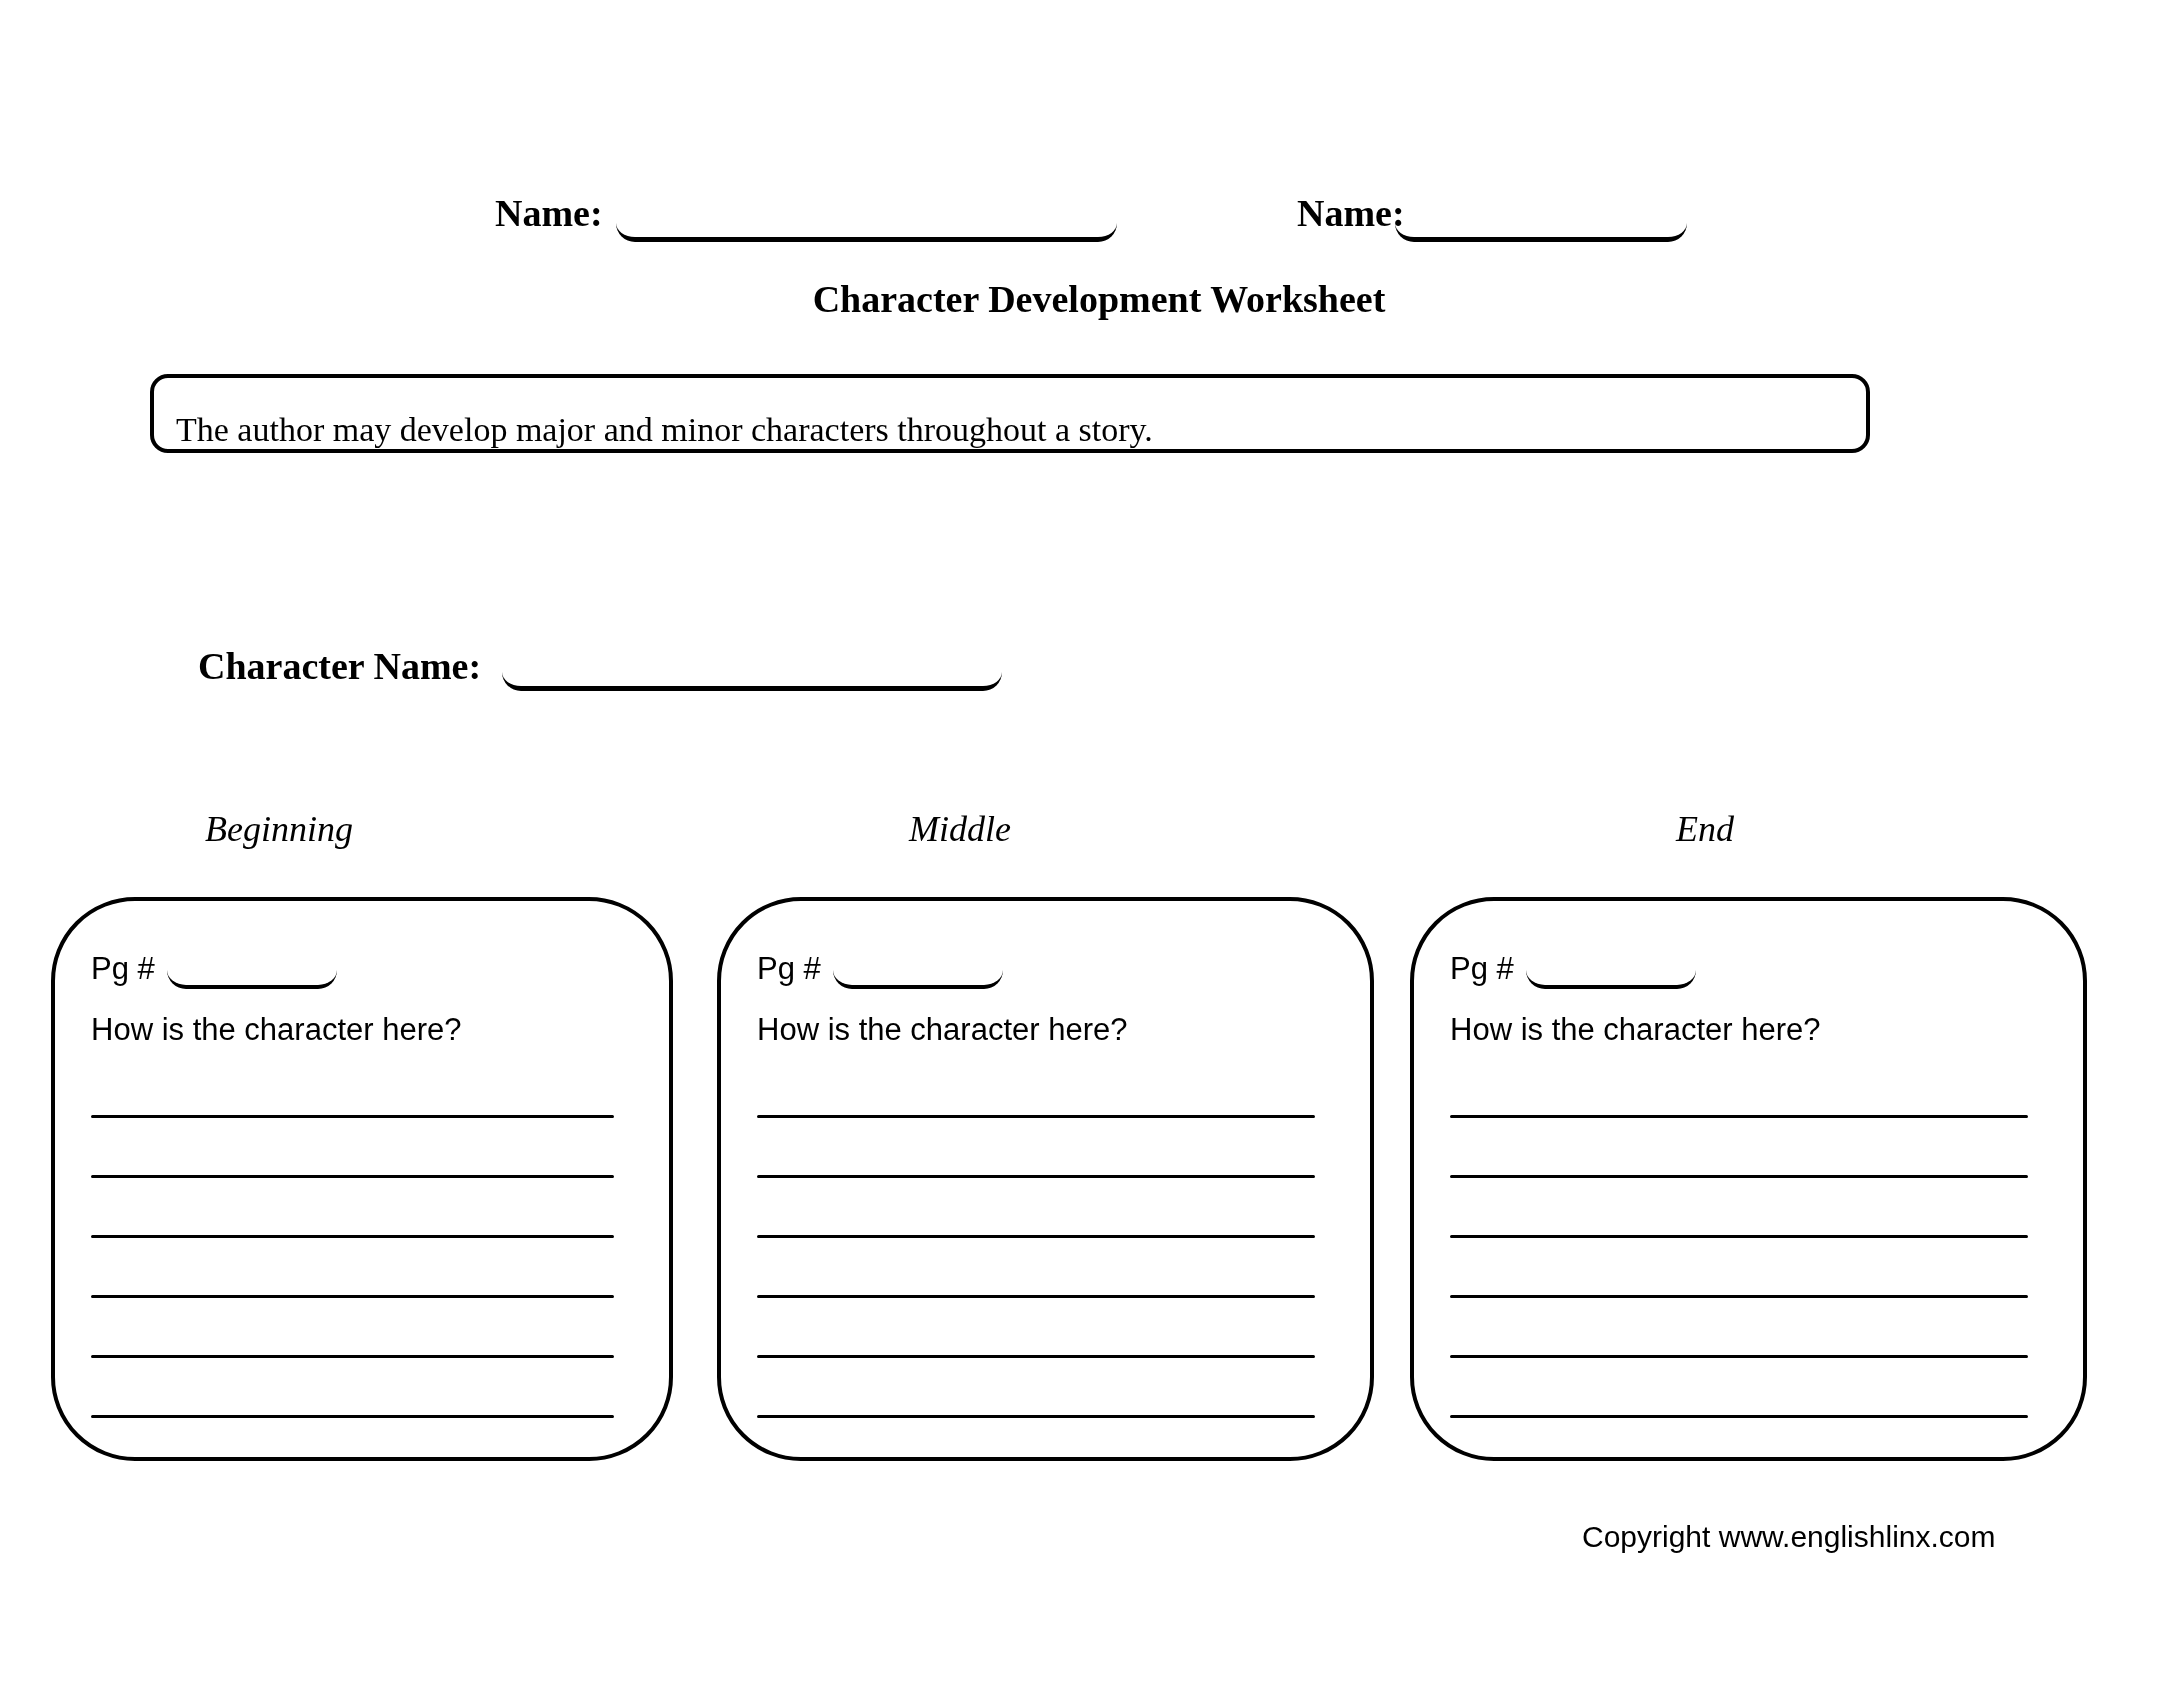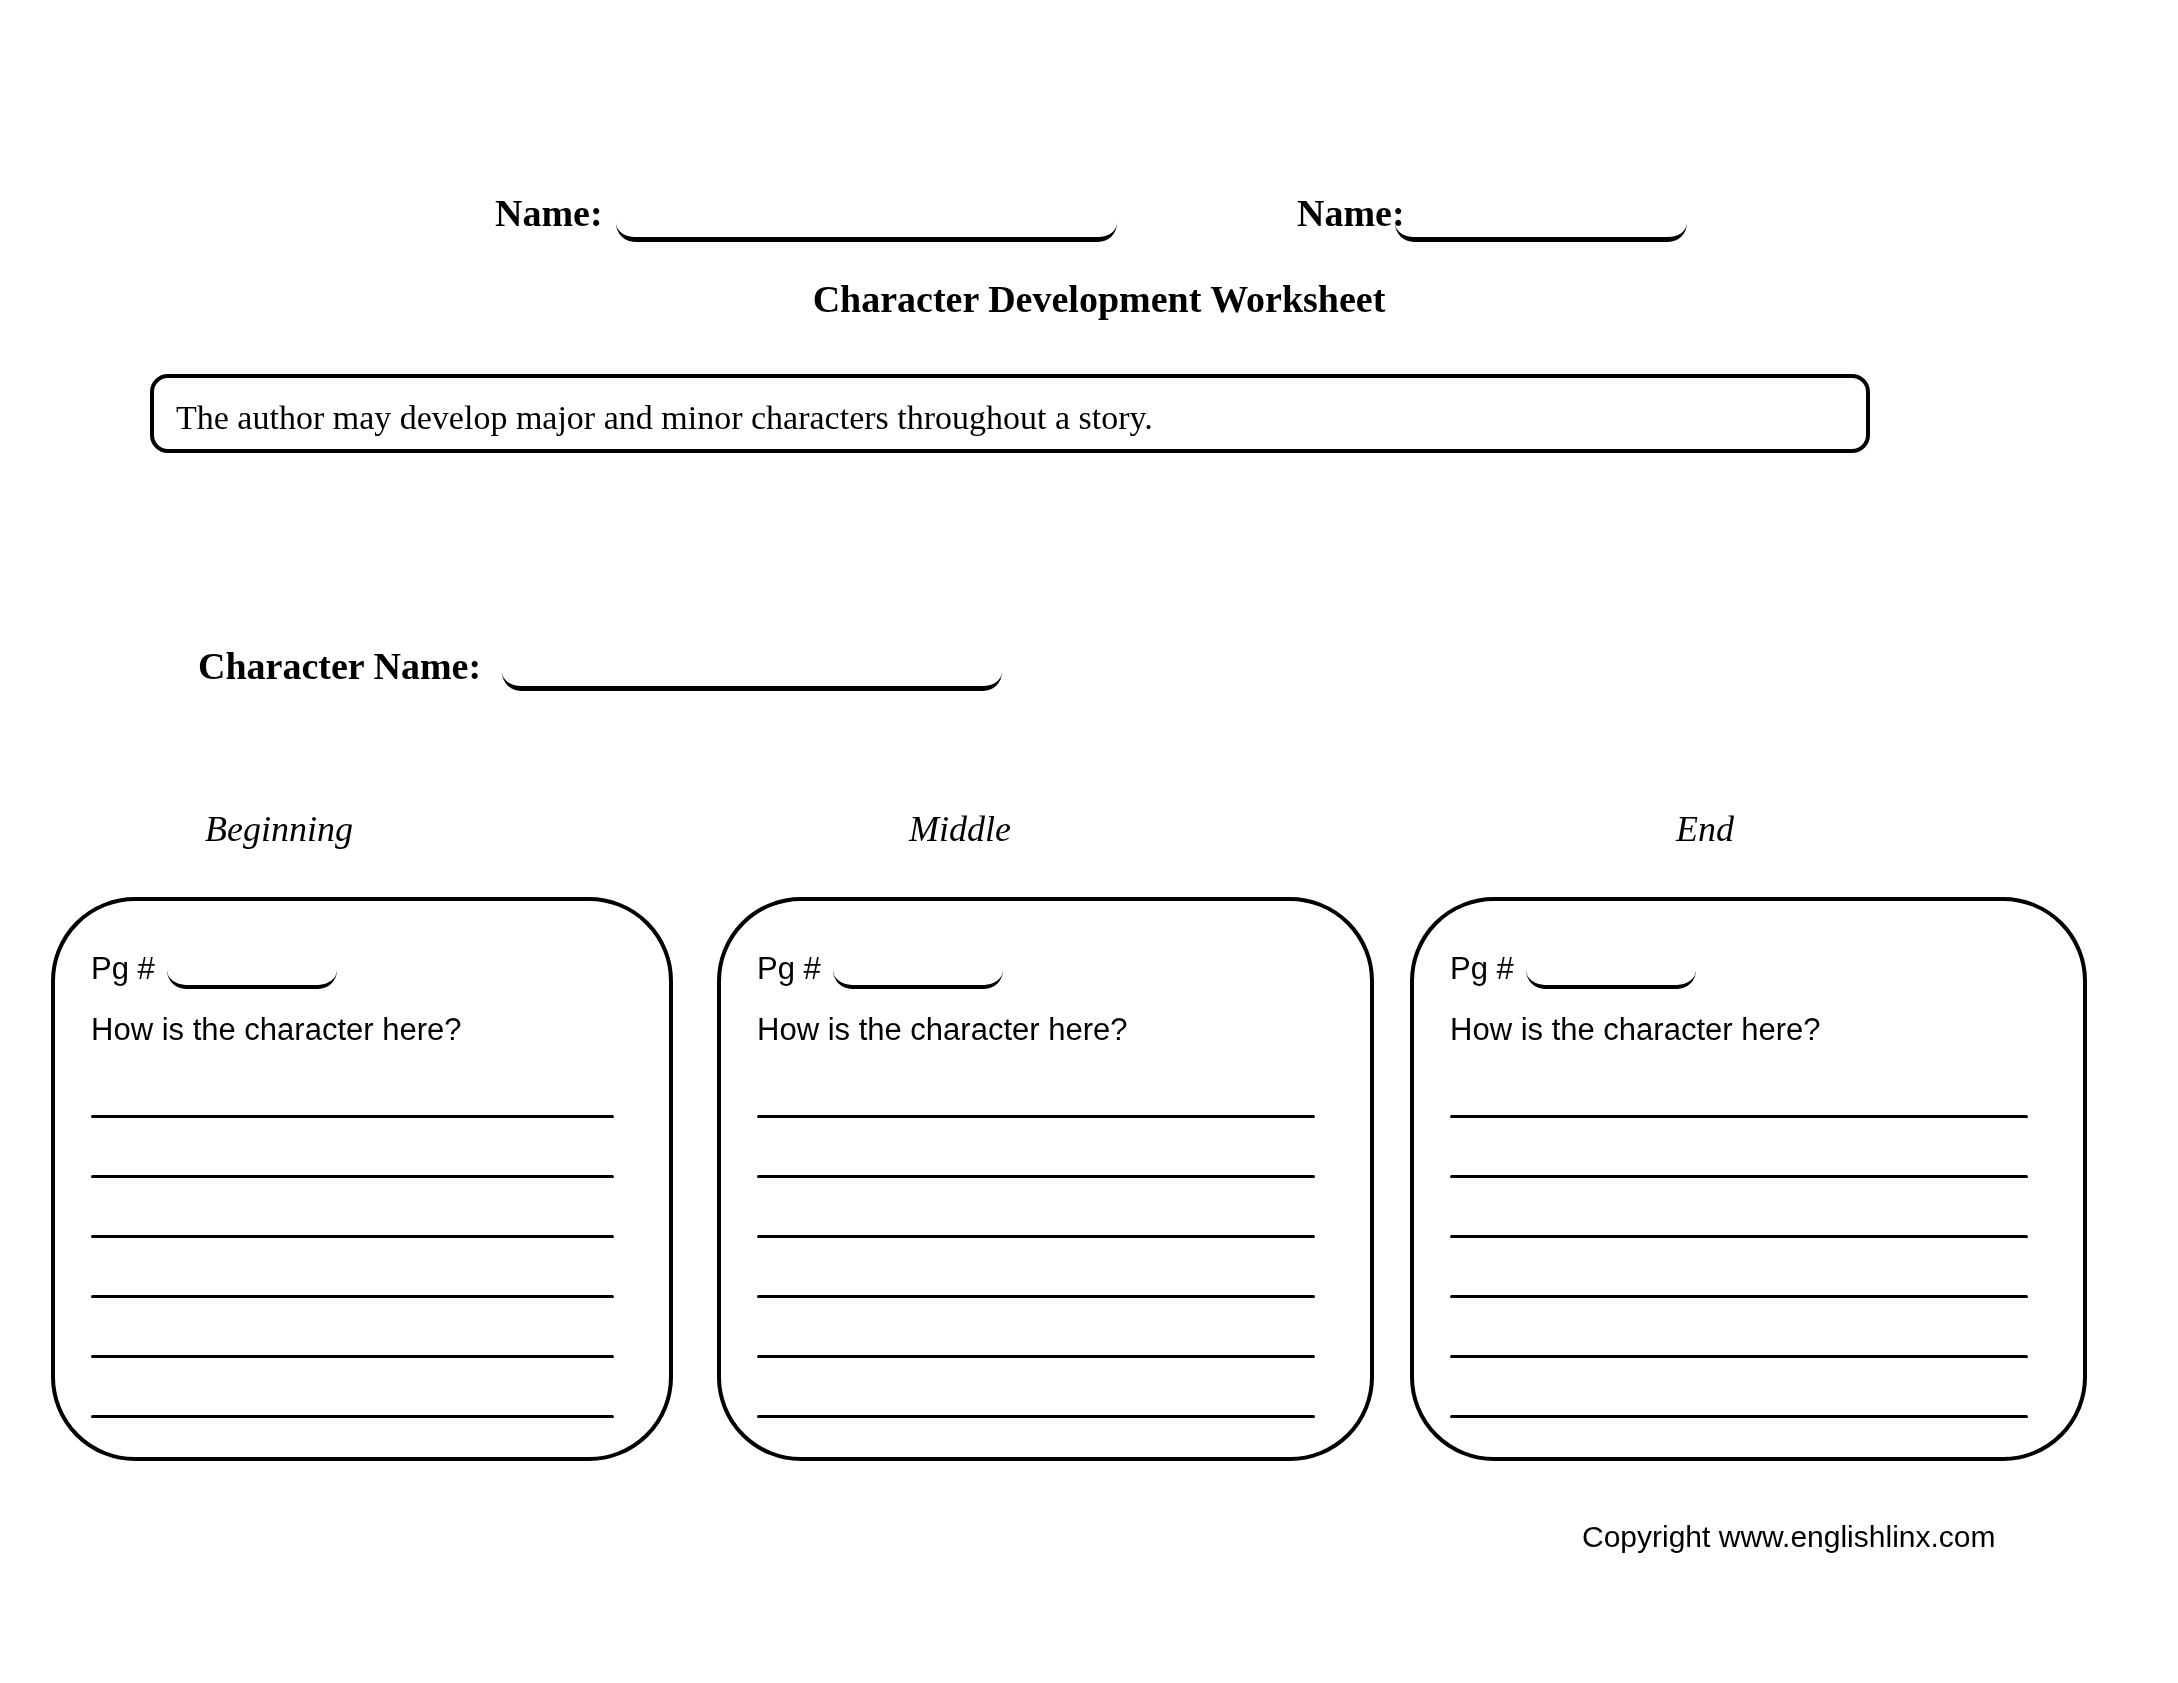--- a/index.html
+++ b/index.html
@@ -21,21 +21,21 @@
   .date-label  { left:1297px; top:191px; font-size:38px; font-weight:bold; }
   .date-line   { left:1395px; top:194px; width:292px; height:48px; border-bottom:5px solid #000; }
 
   
   .title { left:10px; top:277px; width:2178px; text-align:center; font-size:38px; font-weight:bold; }
 
   
   .statement-box {
     left:150px; top:374px; width:1720px; height:79px;
     border:4px solid #000; border-radius:18px;
-    display:flex; align-items:center;
+    display:flex; align-items:flex-end;
     padding:8px 20px 0 22px;
     font-size:34px;
   }
 
   
   .directions { left:198px; top:500px; width:1624px; font-size:34px; line-height:53px; }
   .directions .dir-label { font-family:"Liberation Sans", sans-serif; font-size:33px; }
 
   
   .char-name-label { left:198px; top:644px; font-size:38px; font-weight:bold; }

